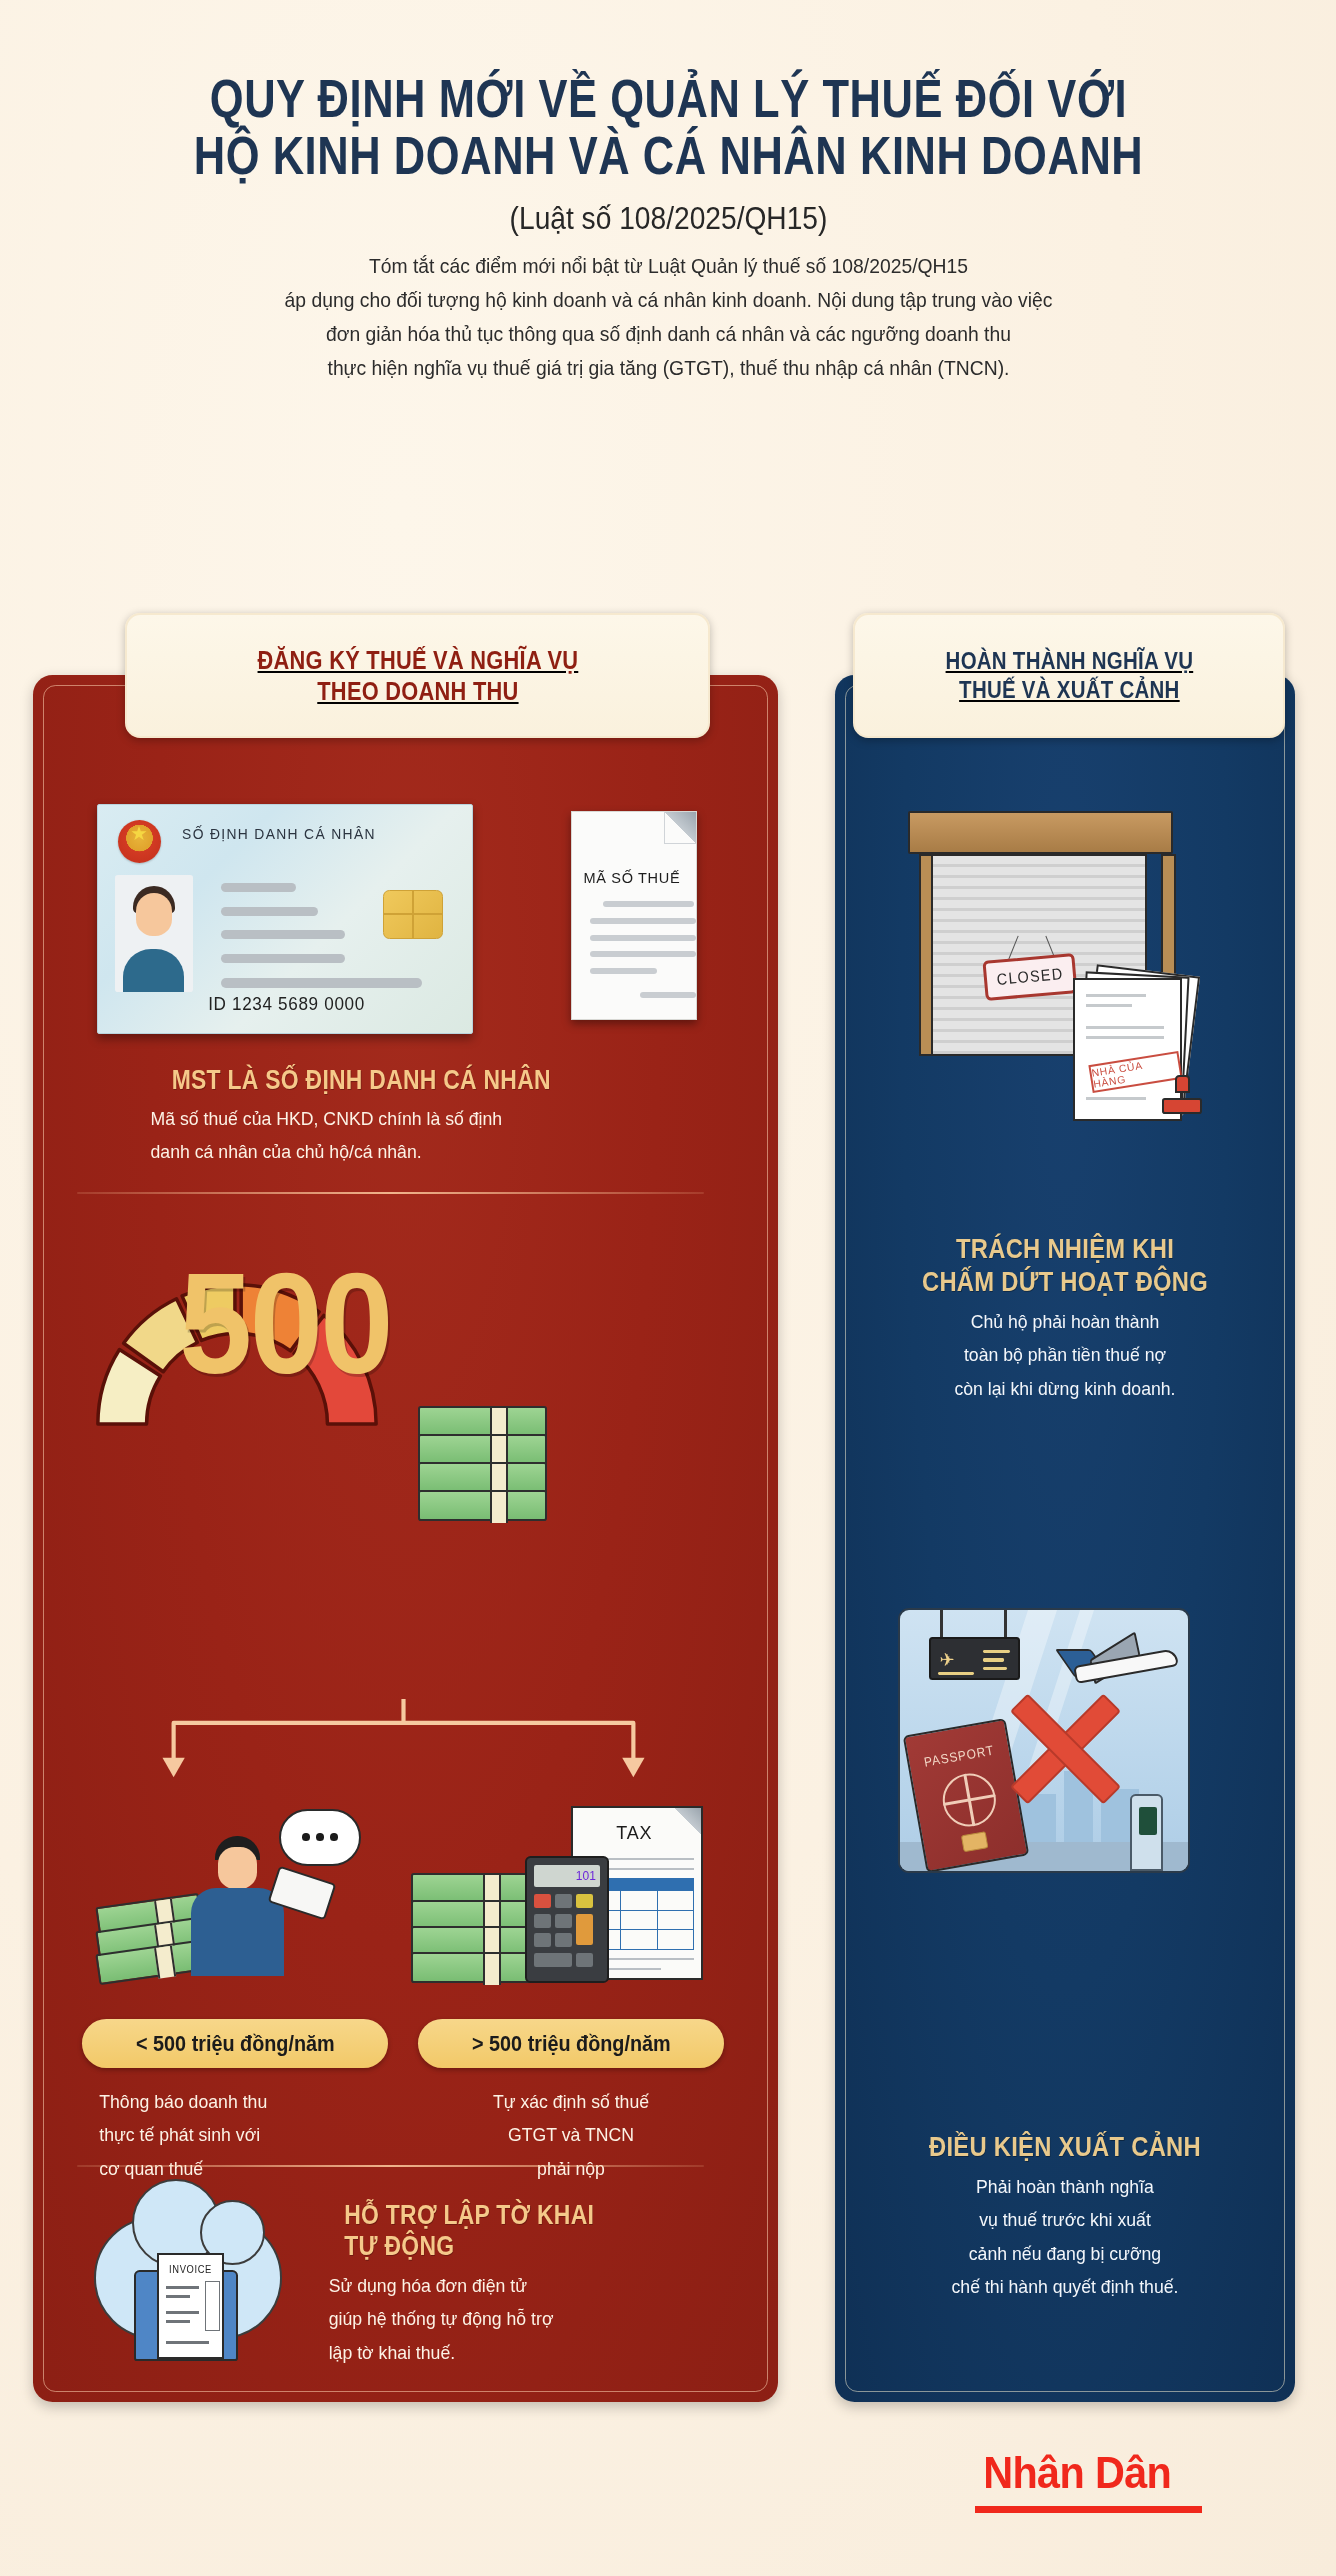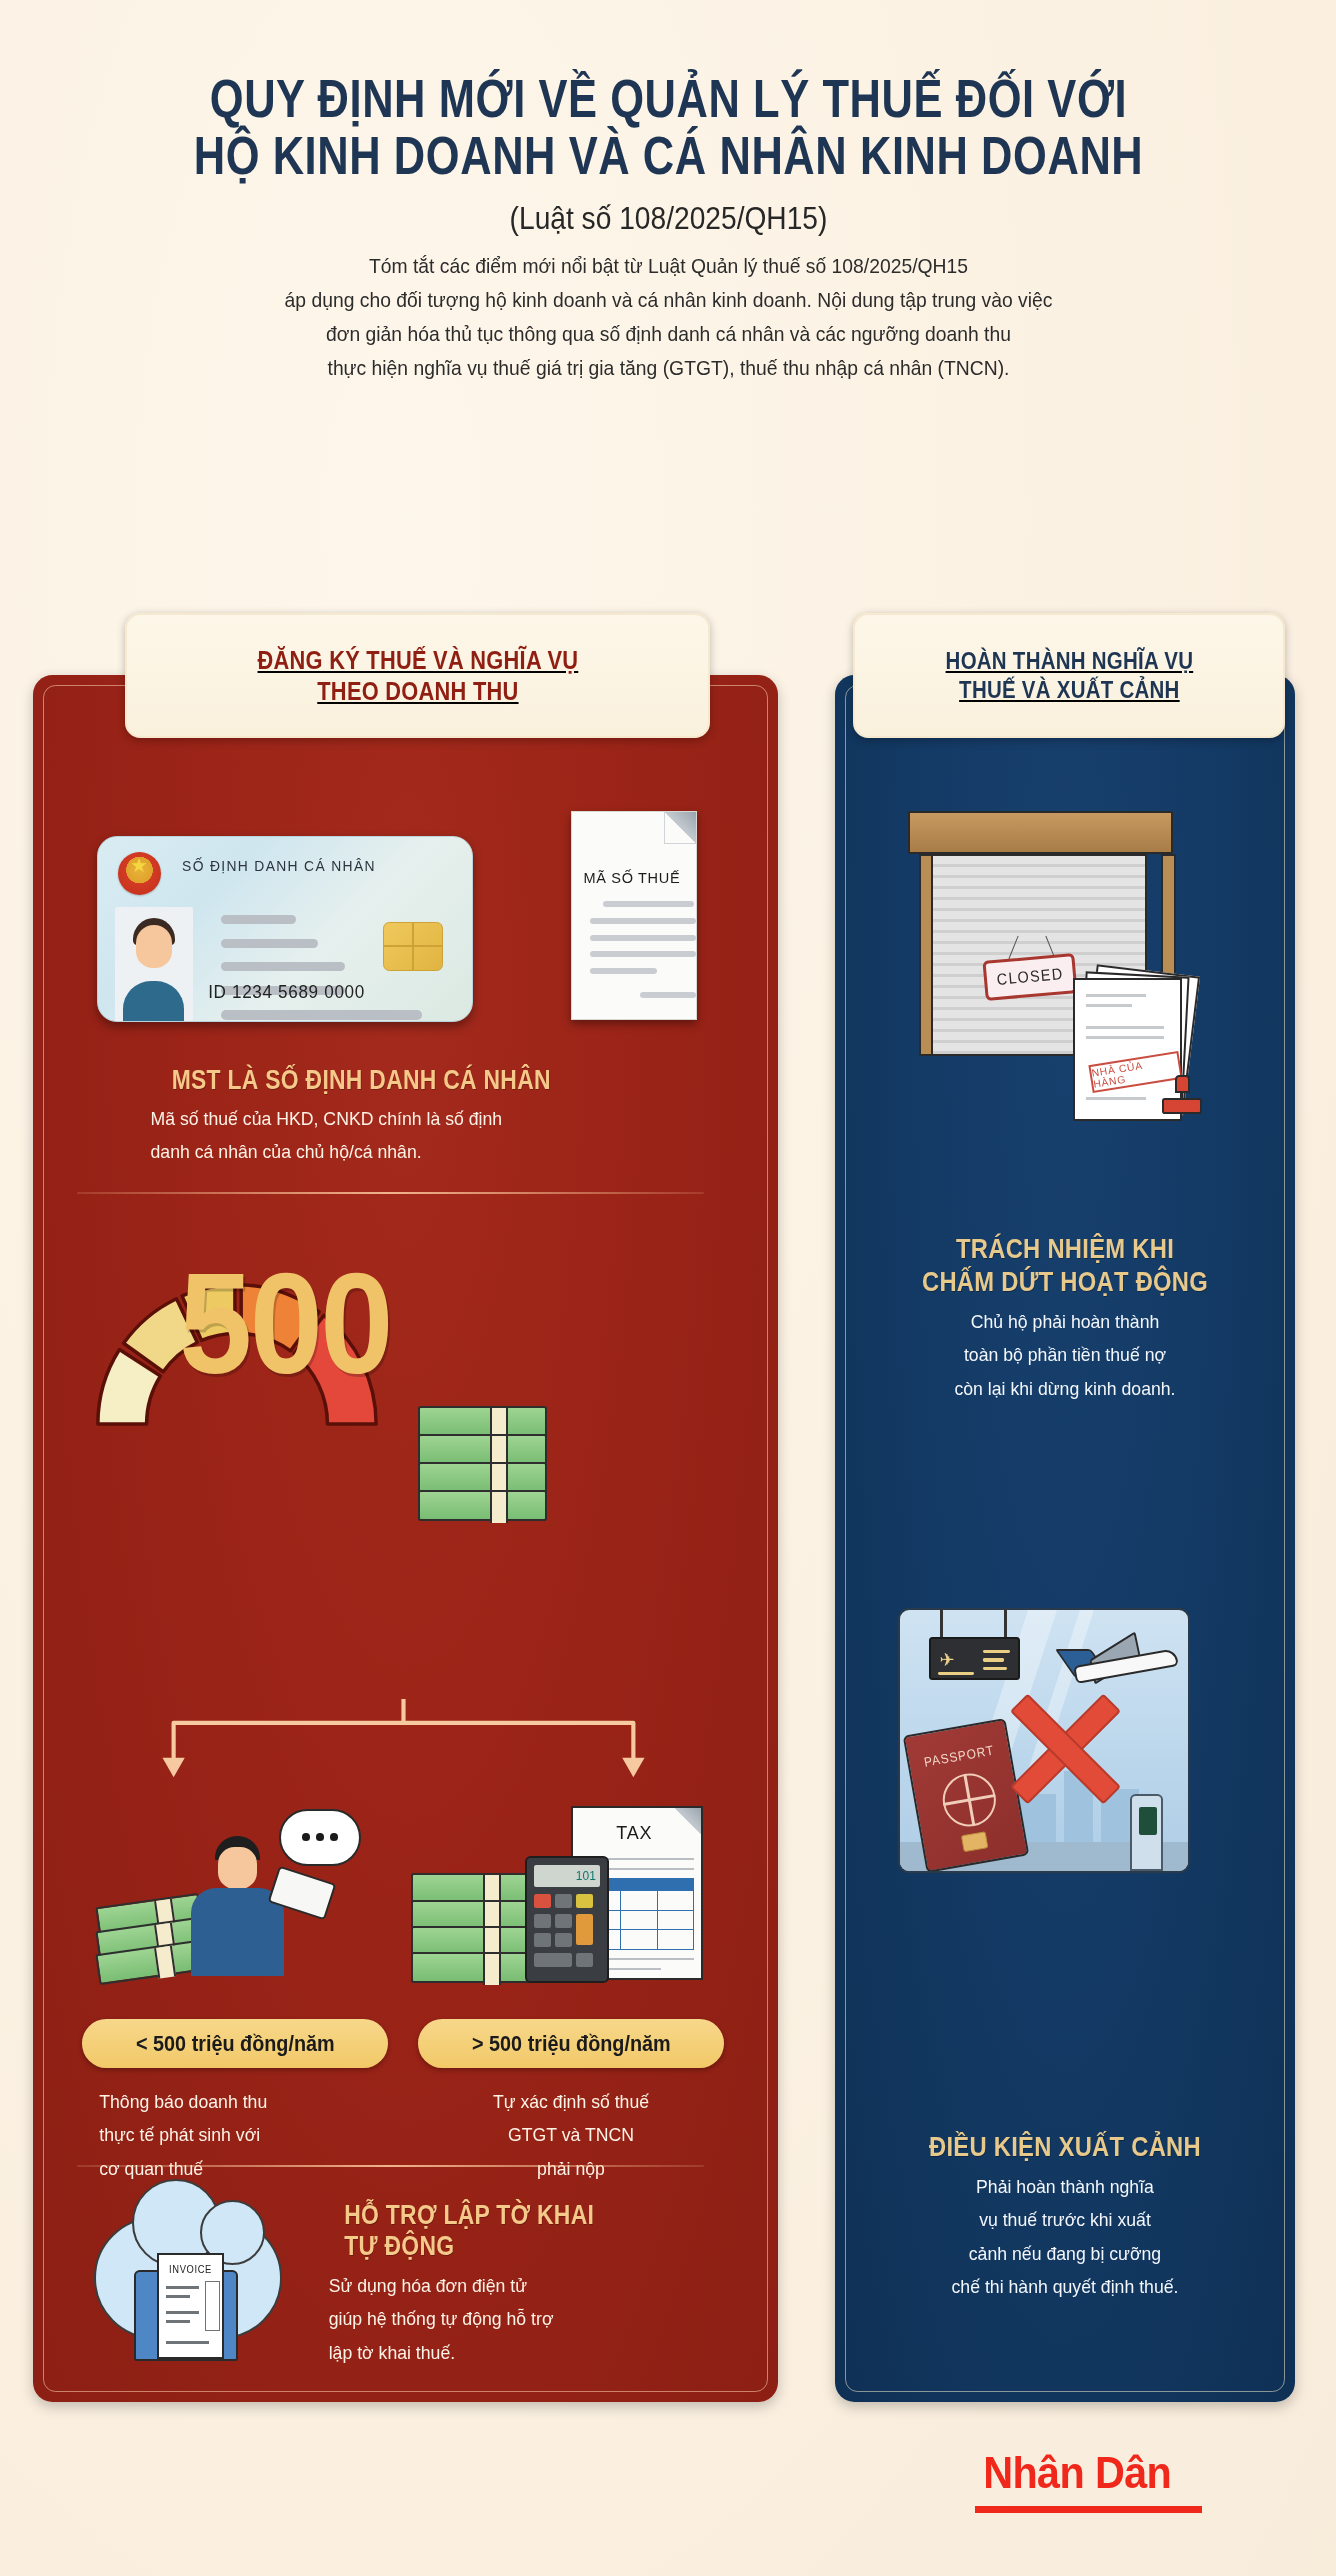--- a/index.html
+++ b/index.html
@@ -113,22 +113,22 @@
   .body-text-r { color: #f4f7fb; }
 
   .divider {
     position: absolute; height: 2.1px;
     background: linear-gradient(90deg, rgba(255,205,160,0.15), rgba(255,205,160,0.85), rgba(255,205,160,0.15));
     border-radius: 1.4px;
   }
 
   
   #idcard {
-    position: absolute; left: 97px; top: 836px; width: 376px; height: 186px;
-    border-radius: 20px;
+    position: absolute; left: 97px; top: 804px; width: 376px; height: 230px;
+    border-radius: 2px;
     background: linear-gradient(135deg,#d9ecf2 0%, #cfe6ef 30%, #e6f0ee 60%, #dbe9e2 100%);
     box-shadow: 0 4.2px 9.7px rgba(0,0,0,0.35);
     border: 1.4px solid #b9d3dd;
     overflow: hidden;
   }
   .id-emblem {
     position: absolute; left: 19.5px; top: 15.3px; width: 43px; height: 43px;
     border-radius: 50%;
     background: radial-gradient(circle at 50% 42%, #e8b33a 0%, #e0a32c 40%, #d23a23 41%, #c22f1b 100%);
     box-shadow: 0 0.7px 2.1px rgba(0,0,0,0.25);
@@ -496,21 +496,21 @@
       <div style="position:absolute;left:11px;top:82px;width:110px;height:60px;border:1.4px solid #2f6fb0;"></div>
       <div style="position:absolute;left:11px;top:102px;width:110px;height:1.4px;background:#2f6fb0;"></div>
       <div style="position:absolute;left:11px;top:121px;width:110px;height:1.4px;background:#2f6fb0;"></div>
       <div style="position:absolute;left:47px;top:82px;width:1.4px;height:60px;background:#2f6fb0;"></div>
       <div style="position:absolute;left:84px;top:82px;width:1.4px;height:60px;background:#2f6fb0;"></div>
       <div style="position:absolute;left:11px;top:150px;width:110px;height:2.8px;background:#b9bfc4;"></div>
       <div style="position:absolute;left:11px;top:160px;width:77px;height:2.8px;background:#b9bfc4;"></div>
     </div>
 
     <div style="position:absolute;left:114px;top:67px;width:84px;height:127px;background:#3a3d41;border:2.1px solid #1e1e1e;border-radius:5.6px;">
-      <div style="position:absolute;left:7px;top:7px;right:7px;height:22px;background:#cfd6d0;border-radius:2.1px;display:flex;align-items:center;justify-content:flex-end;padding-right:4.2px;font-size:12px;color:#0f766e;">101</div>
+      <div style="position:absolute;left:7px;top:7px;right:7px;height:22px;background:#cfd6d0;border-radius:2.1px;display:flex;align-items:center;justify-content:flex-end;padding-right:4.2px;font-size:12px;color:#6d28d9;">101</div>
       <div style="position:absolute;left:7px;top:36px;width:16.7px;height:14px;background:#d9513f;border-radius:2.1px;"></div>
       <div style="position:absolute;left:28px;top:36px;width:16.7px;height:14px;background:#6e7478;border-radius:2.1px;"></div>
       <div style="position:absolute;left:49px;top:36px;width:16.7px;height:14px;background:#d9c23f;border-radius:2.1px;"></div>
       <div style="position:absolute;left:7px;top:56px;width:16.7px;height:14px;background:#6e7478;border-radius:2.1px;"></div>
       <div style="position:absolute;left:28px;top:56px;width:16.7px;height:14px;background:#6e7478;border-radius:2.1px;"></div>
       <div style="position:absolute;left:49px;top:56px;width:16.7px;height:31px;background:#e09a3c;border-radius:2.1px;"></div>
       <div style="position:absolute;left:7px;top:75px;width:16.7px;height:14px;background:#6e7478;border-radius:2.1px;"></div>
       <div style="position:absolute;left:28px;top:75px;width:16.7px;height:14px;background:#6e7478;border-radius:2.1px;"></div>
       <div style="position:absolute;left:7px;top:95px;width:38px;height:14px;background:#6e7478;border-radius:2.1px;"></div>
       <div style="position:absolute;left:49px;top:95px;width:16.7px;height:14px;background:#6e7478;border-radius:2.1px;"></div>

